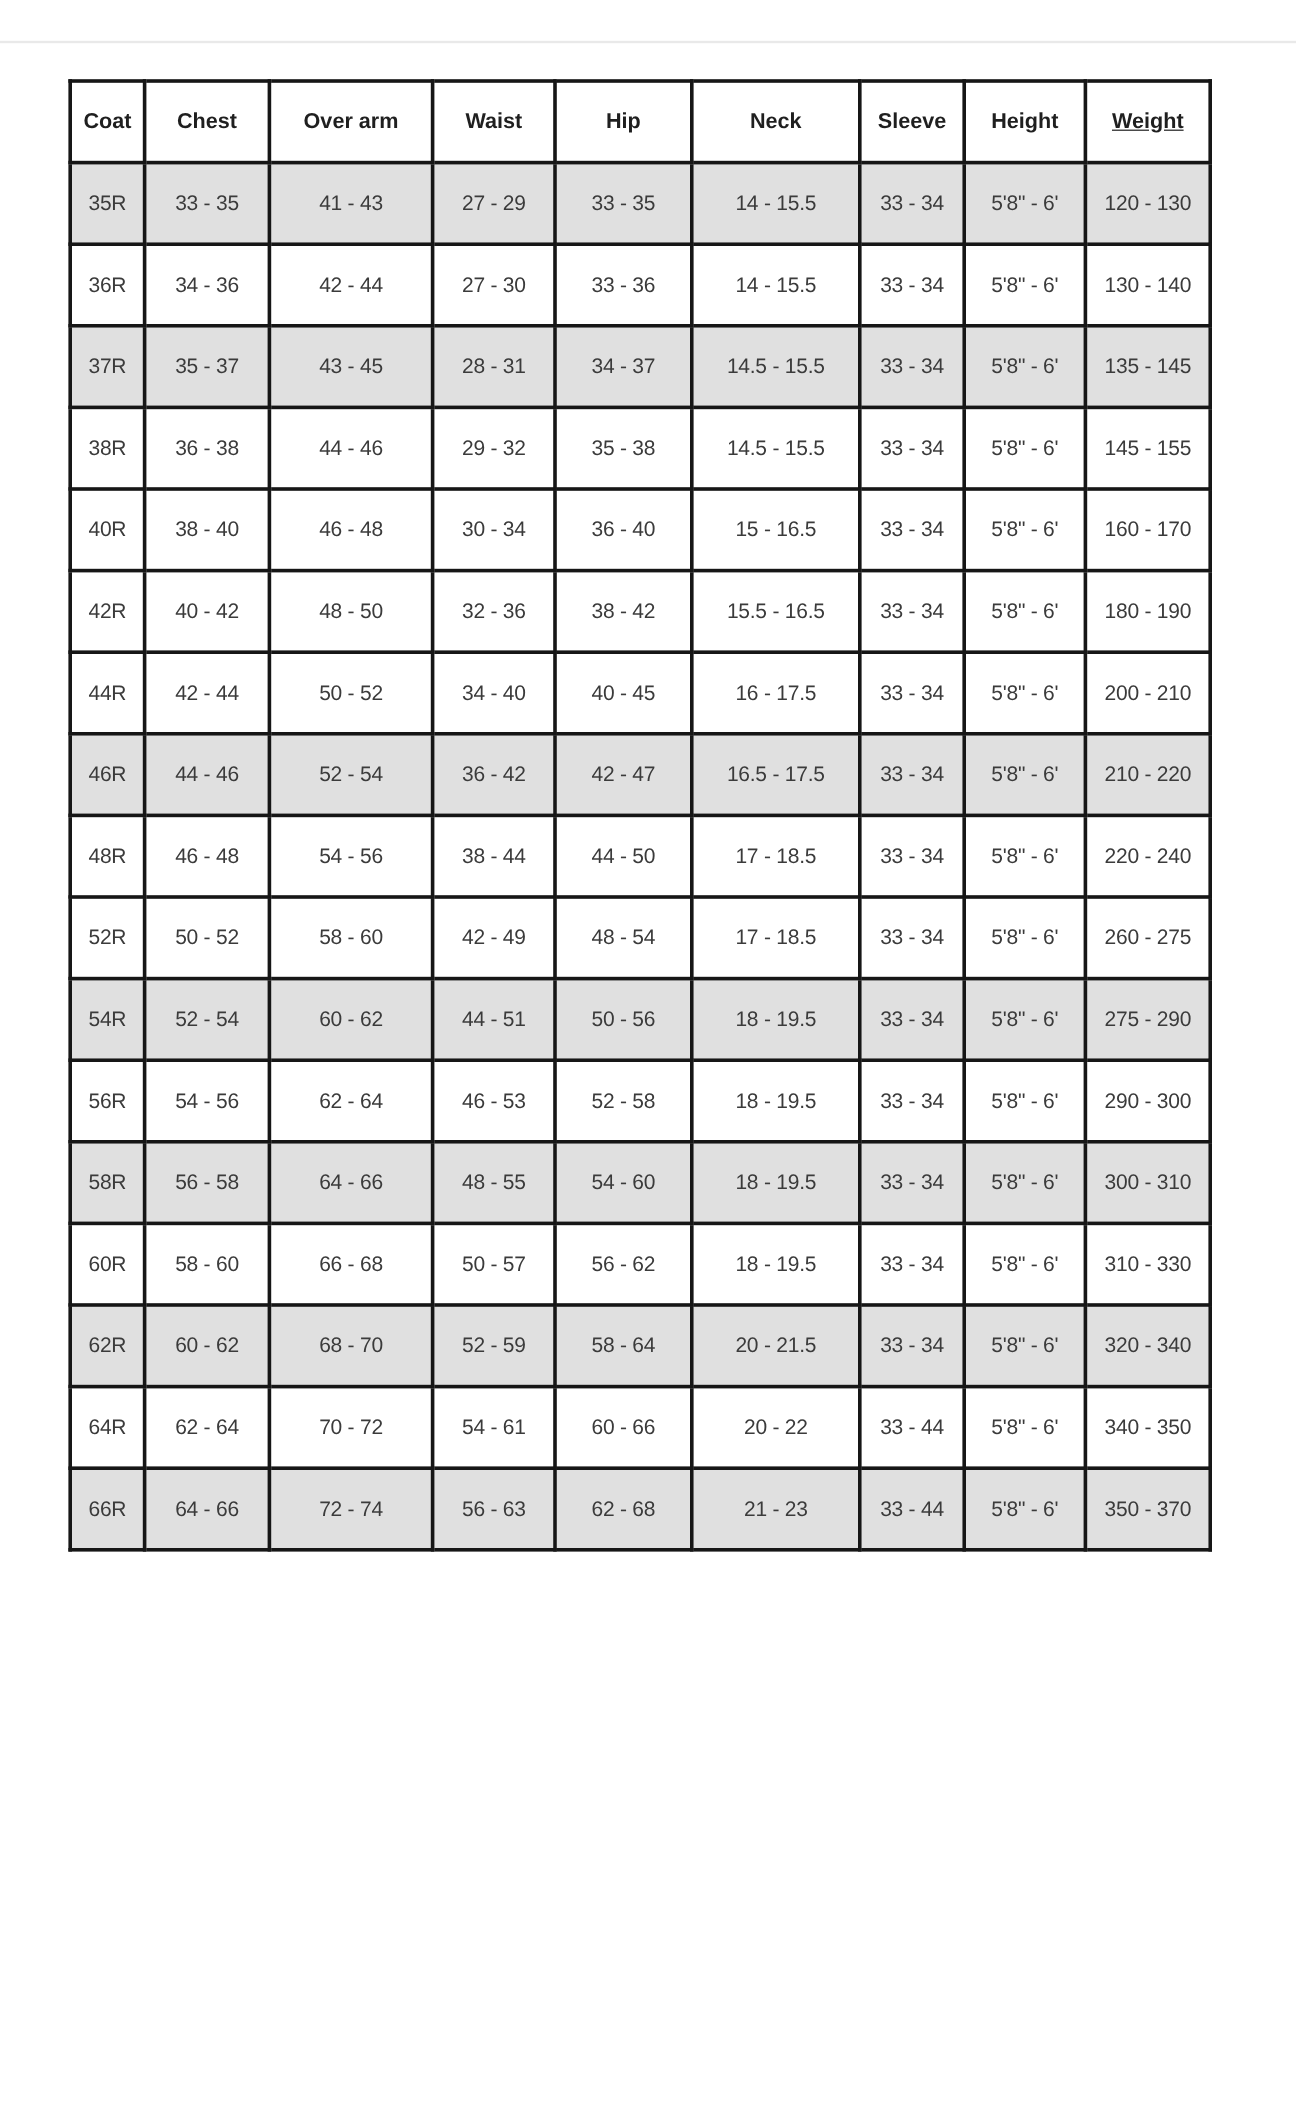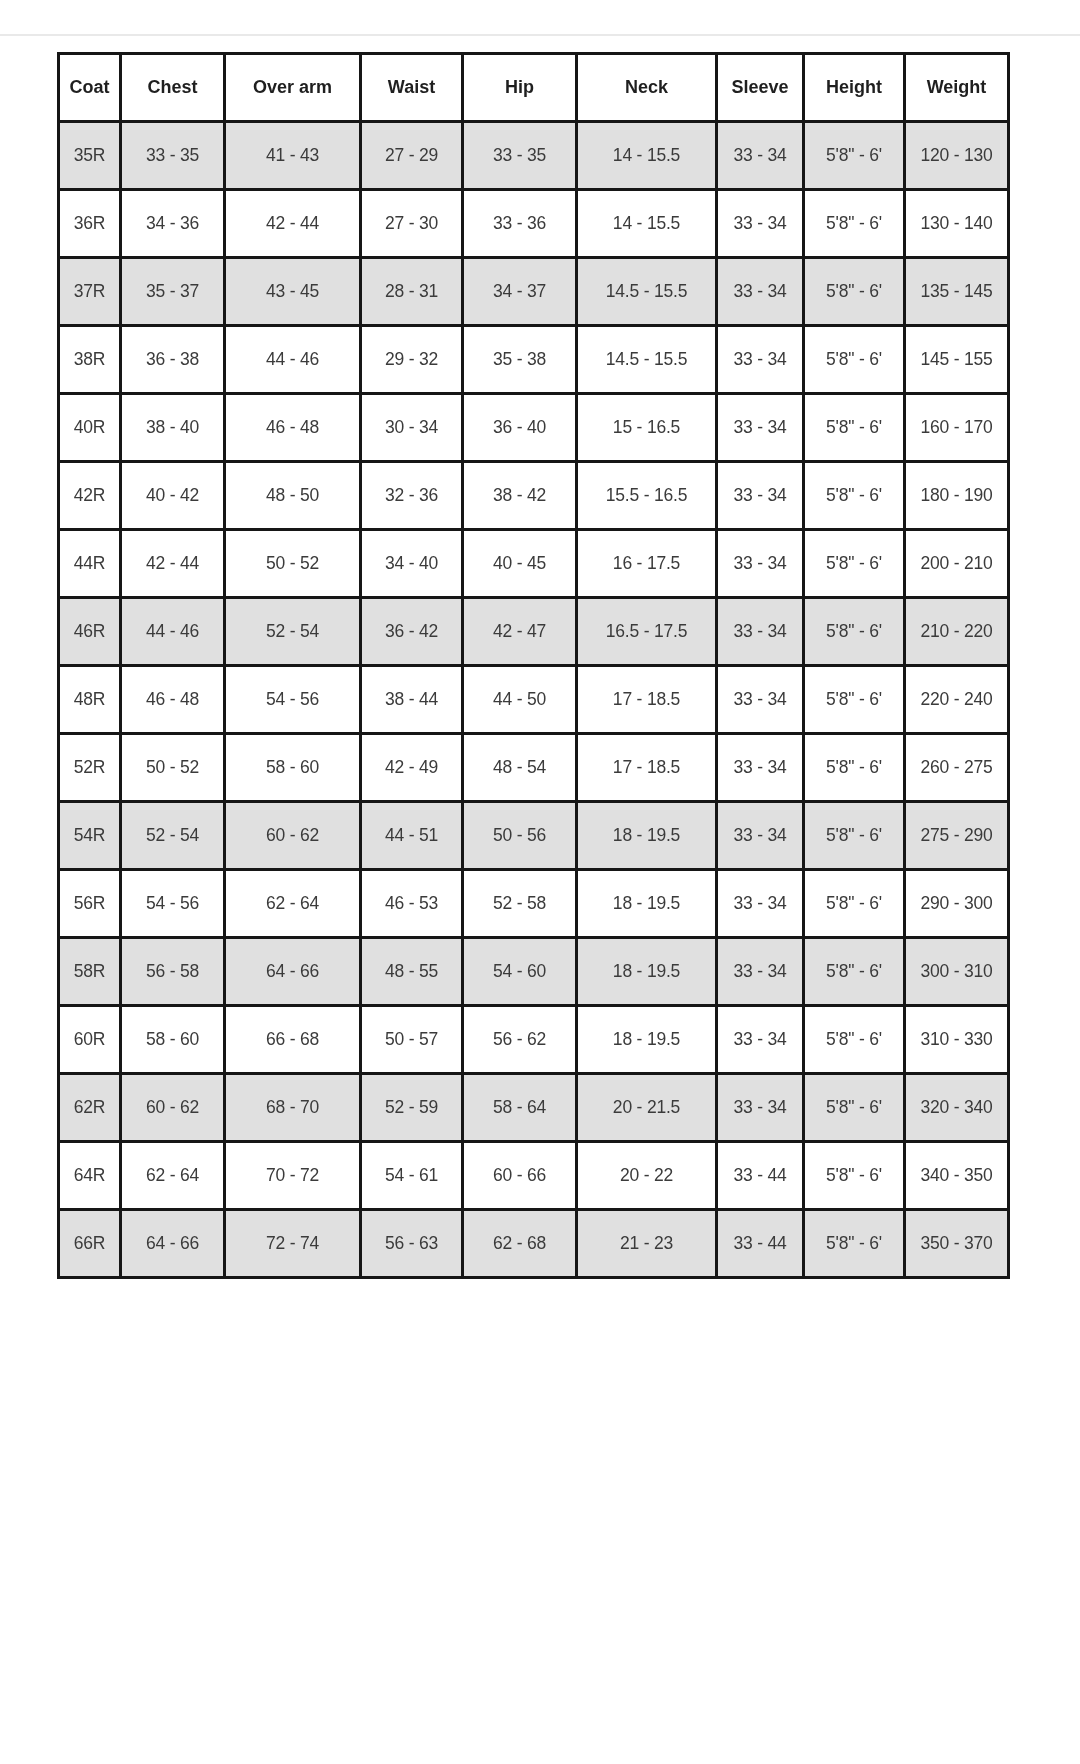--- a/index.html
+++ b/index.html
@@ -18,21 +18,21 @@
     position: absolute;
     top: 34px;
     left: 0;
     width: 1080px;
     height: 2px;
     background: var(--divider, #e9e9e9);
   }
   table.size-chart {
     position: absolute;
     left: 57px;
-    top: 52px;
+    top: 66px;
     width: 950px;
     border-collapse: collapse;
     table-layout: fixed;
     padding-left: 28px;
   }
   th, td {
     border: 3px solid var(--border, #161616);
     text-align: center;
     vertical-align: middle;
     height: 68px;
@@ -56,21 +56,21 @@
   tr.shaded td { background: var(--row_alt_bg, #e0e0e0); }
   
   th:nth-child(1) { width: 62px;  }
   th:nth-child(2) { width: 104px; }
   th:nth-child(3) { width: 136px; text-align: center; }
   th:nth-child(4) { width: 102px; }
   th:nth-child(5) { width: 114px; margin-left: 23px; }
   th:nth-child(6) { width: 140px; }
   th:nth-child(7) { width: 87px;  }
   th:nth-child(8) { width: 101px; }
-  th:nth-child(9) { width: 104px; }
+  th:nth-child(9) { width: 104px; text-decoration: underline; }
 </style>
 </head>
 <body>
 
 <div class="top-rule"></div>
 
 <table class="size-chart">
   <thead>
     <tr>
         <th>Coat</th>

